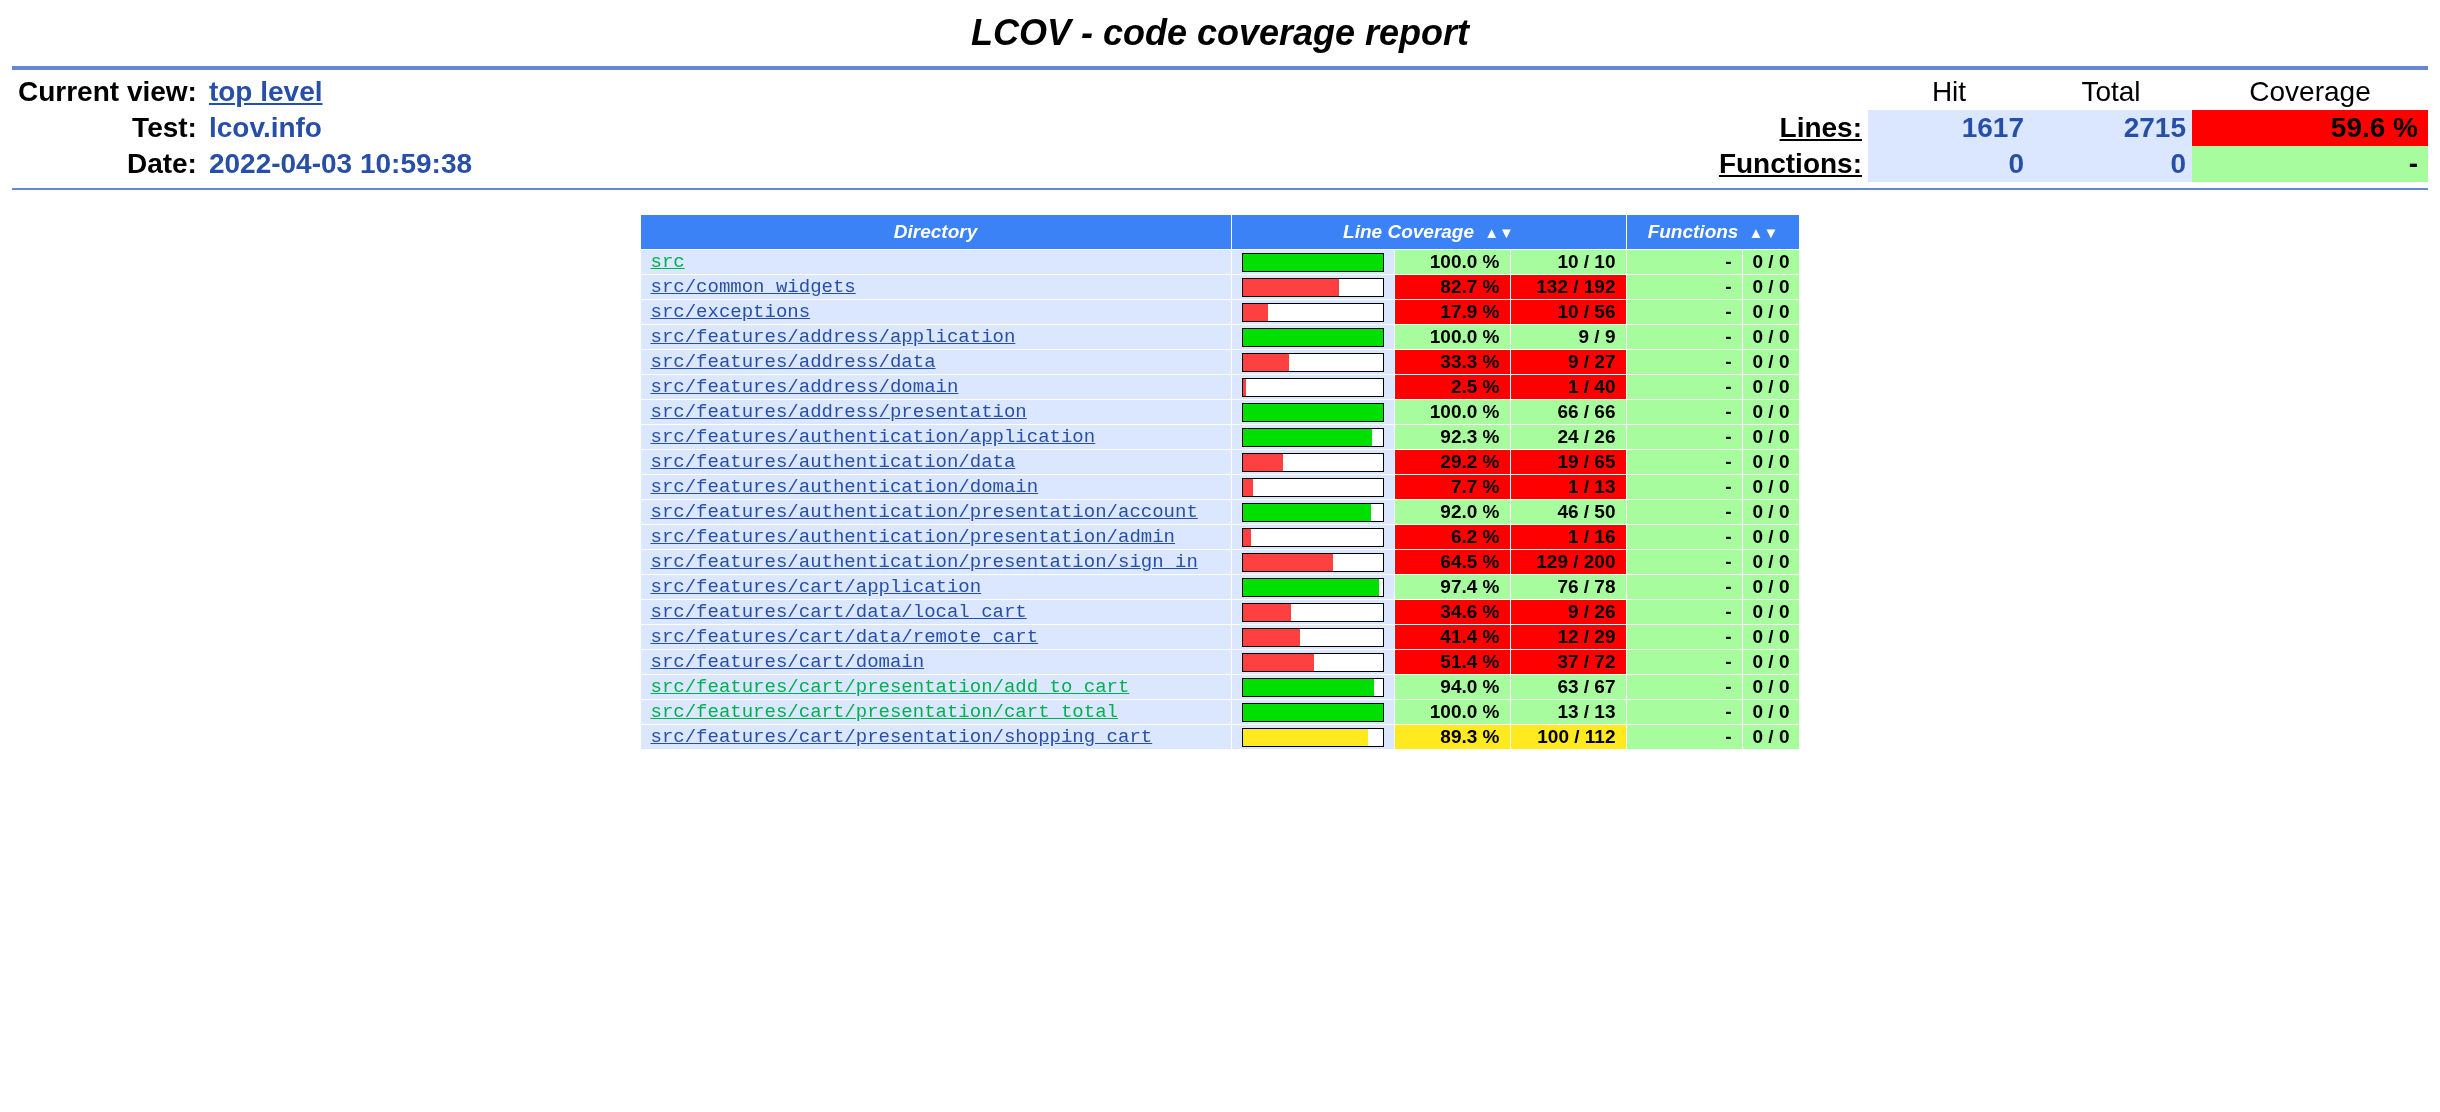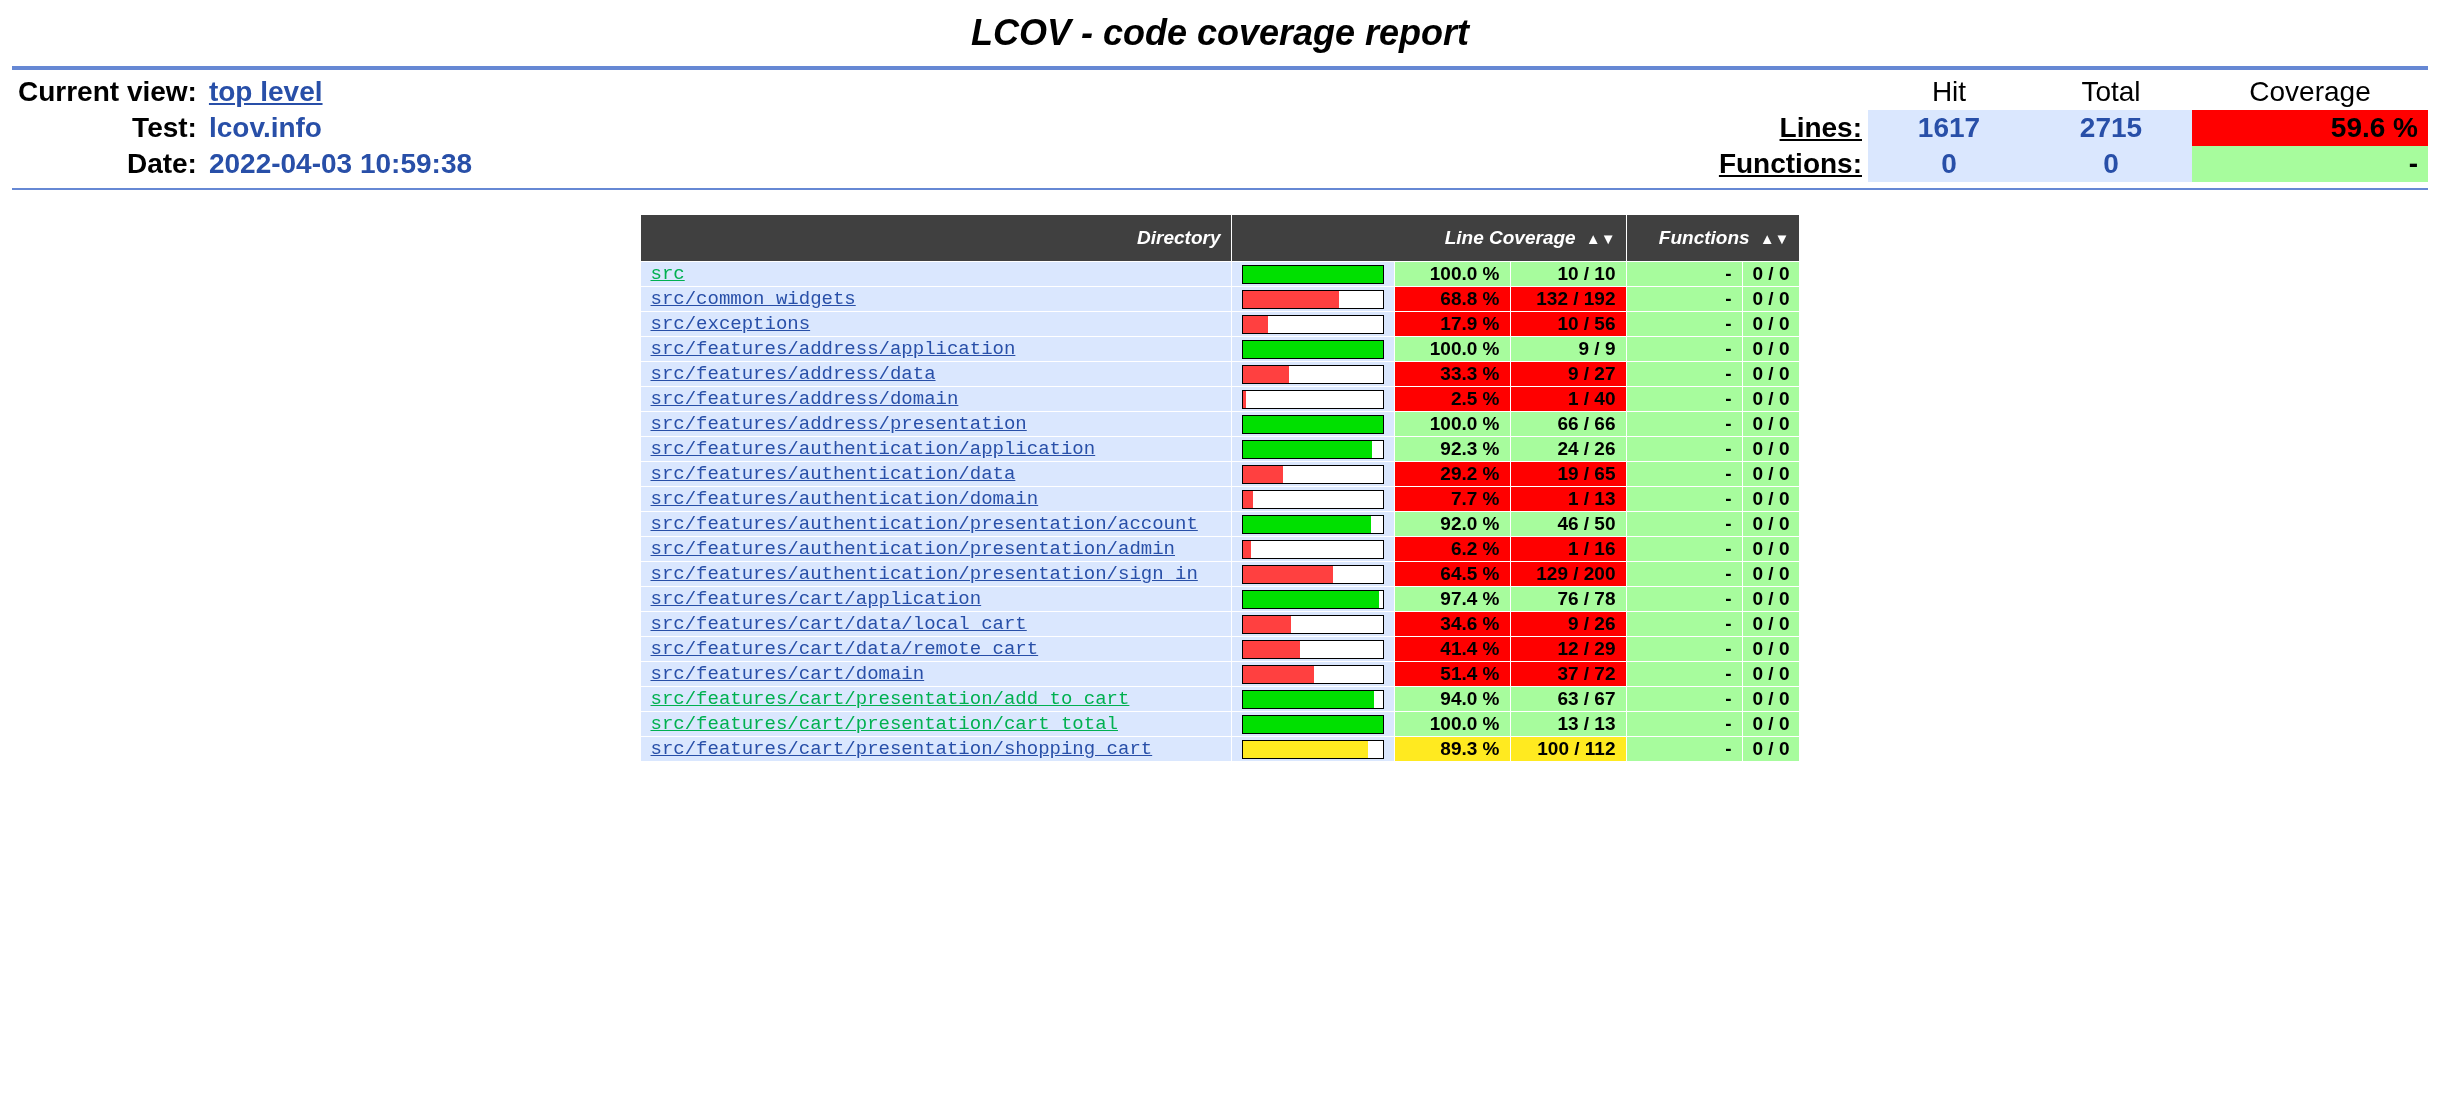--- a/index.html
+++ b/index.html
@@ -54,21 +54,21 @@
     color: #284FA8;
     text-decoration: underline;
   }
   .summary .mlabel {
     text-align: right;
     font-weight: bold;
     width: 190px;
     text-decoration: underline;
   }
   .summary .num {
-    text-align: center;
+    text-align: right;
     font-weight: bold;
     width: 150px;
   }
   .summary .hdr {
     text-align: center;
     font-weight: normal;
     margin-top: 44px;
   }
   .summary .bgpale {
     background: #DAE7FE;
@@ -89,26 +89,26 @@
     justify-content: center;
     margin-top: 24px;
   }
   table.data {
     border-collapse: separate;
     border-spacing: 1px;
     font-size: 19px;
     table-layout: fixed;
   }
   table.data th {
-    background: #404040;
+    background: #3b82f6;
     color: #fff;
     font-weight: bold;
     font-style: italic;
-    padding: 12px 10px;
-    text-align: right;
+    padding: 6px 10px;
+    text-align: center;
   }
   table.data th .sort {
     font-style: normal;
     font-size: 15px;
     padding-left: 6px;
   }
   table.data td {
     padding: 1px 10px;
     vertical-align: middle;
   }
@@ -234,21 +234,21 @@
             <td class="num cellHi">-</td>
             <td class="num cellHi">0 / 0</td>
           </tr>
           <tr>
             <td class="dir"><a href="#" class="blue">src/common_widgets</a></td>
             <td class="barcell">
               <span class="bar">
                 <span class="fill barLo" style="width:68.8%"></span>
               </span>
             </td>
-            <td class="num cellLo">68.8 %</td>
+            <td class="num cellLo">82.7 %</td>
             <td class="num cellLo">132 / 192</td>
             <td class="num cellHi">-</td>
             <td class="num cellHi">0 / 0</td>
           </tr>
           <tr>
             <td class="dir"><a href="#" class="blue">src/exceptions</a></td>
             <td class="barcell">
               <span class="bar">
                 <span class="fill barLo" style="width:17.9%"></span>
               </span>

